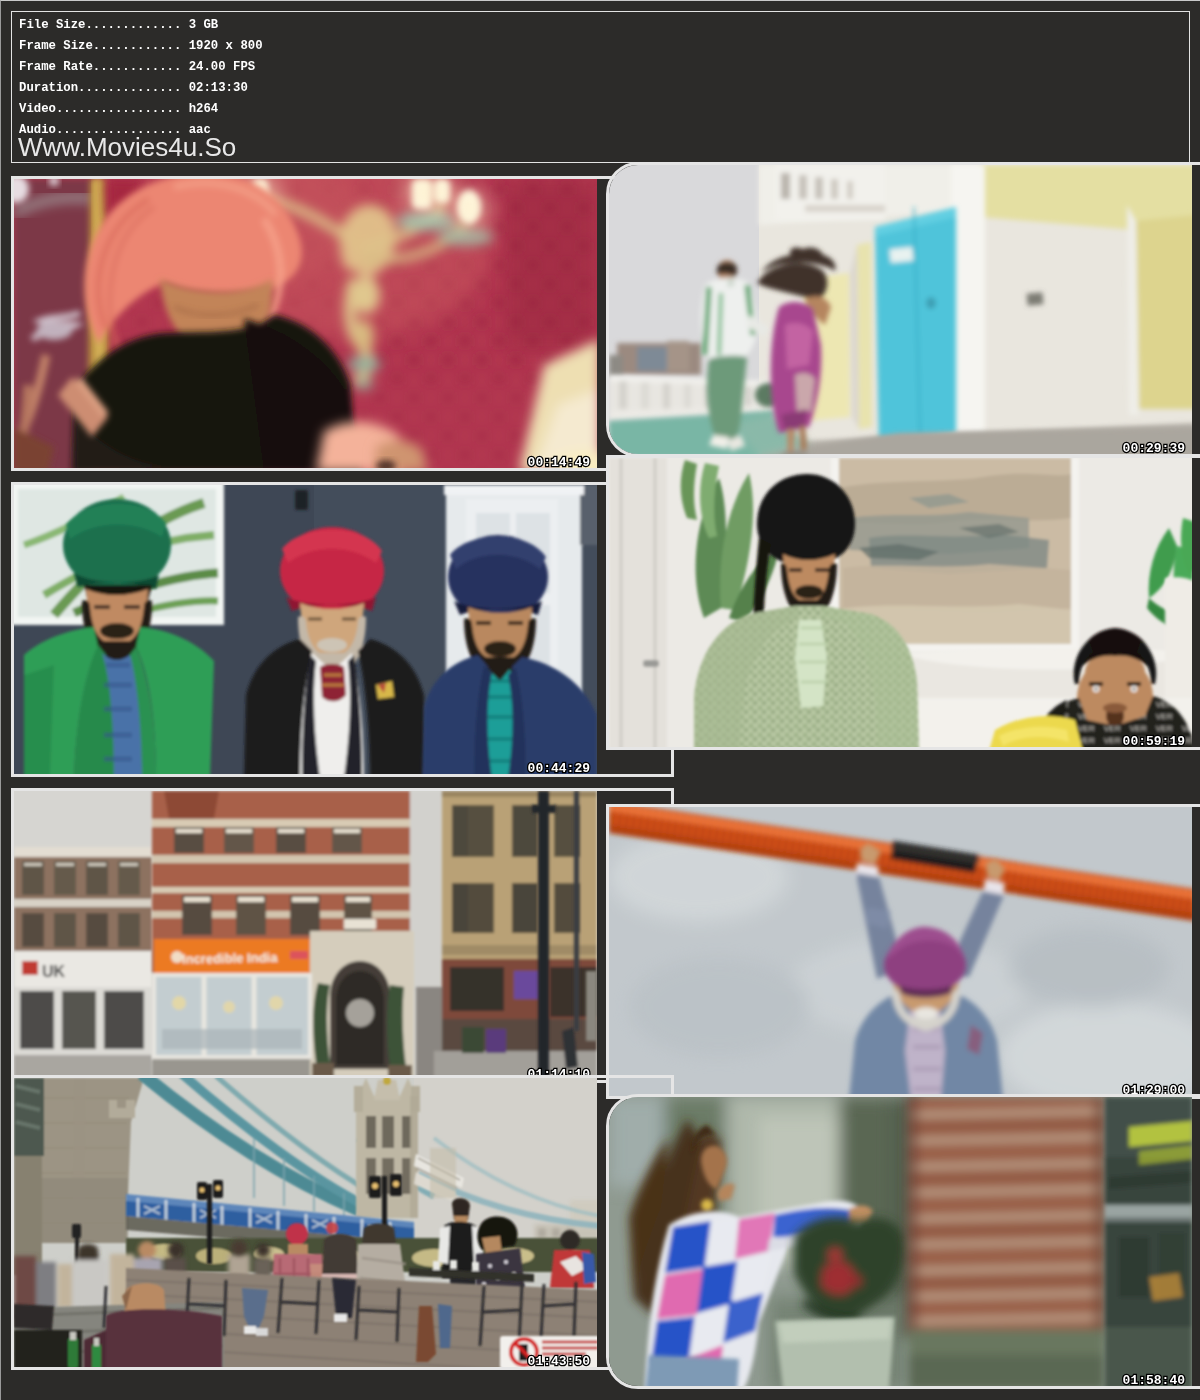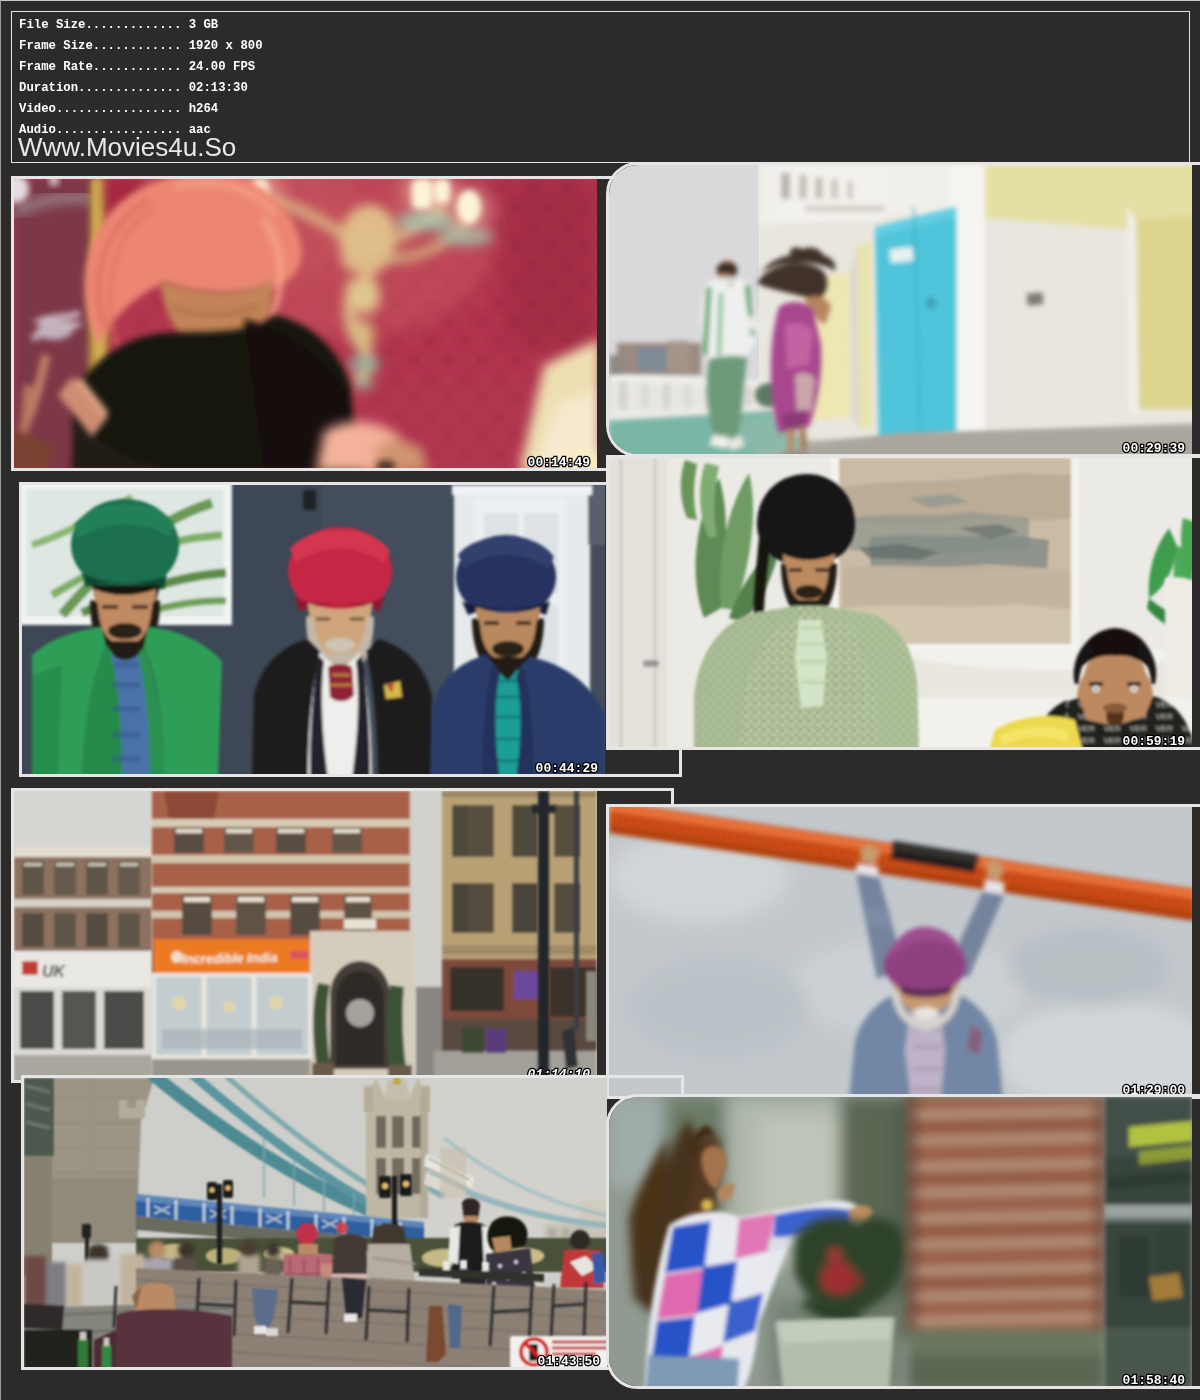--- a/index.html
+++ b/index.html
@@ -204,21 +204,21 @@
 <path d="M186,210 C194,206 202,208 206,214 L202,246 L188,248 Z" fill="#d8d0b8" opacity="0.7"></path>
 <path d="M172,250 L198,244 L196,262 L176,266 Z" fill="#8a3a74"></path>
 <path d="M178,264 L186,264 L184,288 L179,288 Z" fill="#b98a68"></path>
 <path d="M190,262 L196,260 L198,284 L192,286 Z" fill="#a87a58"></path>
 <ellipse cx="186" cy="289" rx="14" ry="3" fill="#8a867e" opacity="0.7"></ellipse>
 </g>
 <text class="ts" x="576" y="287" text-anchor="end">00:29:39</text>
     </svg>
   </div>
 
-<div class="shot" style="left:18px;top:481px;" id="s3">
+<div class="shot" style="left:10px;top:481px;" id="s3">
     <svg width="583" height="293" viewBox="0 0 583 293">
 <defs>
 <filter id="d2" x="-30%" y="-30%" width="160%" height="160%">
           <feGaussianBlur stdDeviation="1.6"></feGaussianBlur>
         </filter>
 <filter id="d4" x="-30%" y="-30%" width="160%" height="160%">
           <feGaussianBlur stdDeviation="4"></feGaussianBlur>
         </filter>
 </defs>
 <rect width="583" height="293" fill="#3e4755"></rect>
@@ -381,21 +381,21 @@
 <ellipse cx="506" cy="250" rx="12" ry="5" fill="#8a5a3a"></ellipse>
 <path d="M420,293 C430,262 448,244 470,240 L478,262 L506,268 L536,258 L544,238 C566,244 580,262 586,290 L586,293 Z" fill="url(#versa)"></path>
 <path d="M420,293 C428,266 440,250 458,242 L450,293 Z" fill="#1b1a18"></path>
 <path d="M386,272 C410,258 440,254 466,262 L474,293 L380,293 Z" fill="#ecd94e"></path>
 <path d="M390,278 C410,268 436,266 458,272 L460,284 C436,276 410,278 394,288 Z" fill="#f4e467"></path>
 </g>
 <text class="ts" x="576" y="287" text-anchor="end">00:59:19</text>
     </svg>
   </div>
 
-<div class="shot" style="left:10px;top:787px;font-style:italic;" id="s5">
+<div class="shot" style="left:10px;top:787px;" id="s5">
     <svg width="583" height="293" viewBox="0 0 583 293">
 <defs>
 <filter id="f2" x="-30%" y="-30%" width="160%" height="160%">
           <feGaussianBlur stdDeviation="1.5"></feGaussianBlur>
         </filter>
 </defs>
 <rect width="583" height="293" fill="#d6d5d1"></rect>
 <g filter="url(#f2)">
 <rect x="0" y="56" width="138" height="237" fill="#8d7260"></rect>
 <rect x="0" y="56" width="138" height="10" fill="#e3ddd2"></rect>
@@ -548,21 +548,21 @@
 <path d="M283,184 C283,204 295,220 317,224 C339,220 351,204 351,184 C347,182 343,184 343,190 C341,202 335,208 331,210 L303,210 C299,208 293,202 291,190 C291,184 287,182 283,184 Z" fill="#d5d3cc"></path>
 <ellipse cx="317" cy="206" rx="12" ry="6" fill="#e8e6e0"></ellipse>
 <ellipse cx="316" cy="158" rx="41" ry="29" fill="#8e3f80"></ellipse>
 <path d="M277,152 C284,130 304,118 318,120 C340,122 352,136 356,152 L348,142 C334,130 302,130 286,146 Z" fill="#9d4e8e"></path>
 <path d="M290,178 C300,184 332,184 344,178 L342,186 C330,192 302,192 292,186 Z" fill="#5e2a54"></path>
 </g>
 <text class="ts" x="576" y="287" text-anchor="end">01:29:00</text>
     </svg>
   </div>
 
-<div class="shot" style="left:10px;top:1074px;margin-left:10px;" id="s7">
+<div class="shot" style="left:10px;top:1074px;" id="s7">
     <svg width="583" height="293" viewBox="0 0 583 293">
 <defs>
 <filter id="h1" x="-30%" y="-30%" width="160%" height="160%">
           <feGaussianBlur stdDeviation="1.2"></feGaussianBlur>
         </filter>
 <filter id="h2" x="-30%" y="-30%" width="160%" height="160%">
           <feGaussianBlur stdDeviation="2.2"></feGaussianBlur>
         </filter>
 </defs>
 <rect width="583" height="293" fill="#cecfca"></rect>

